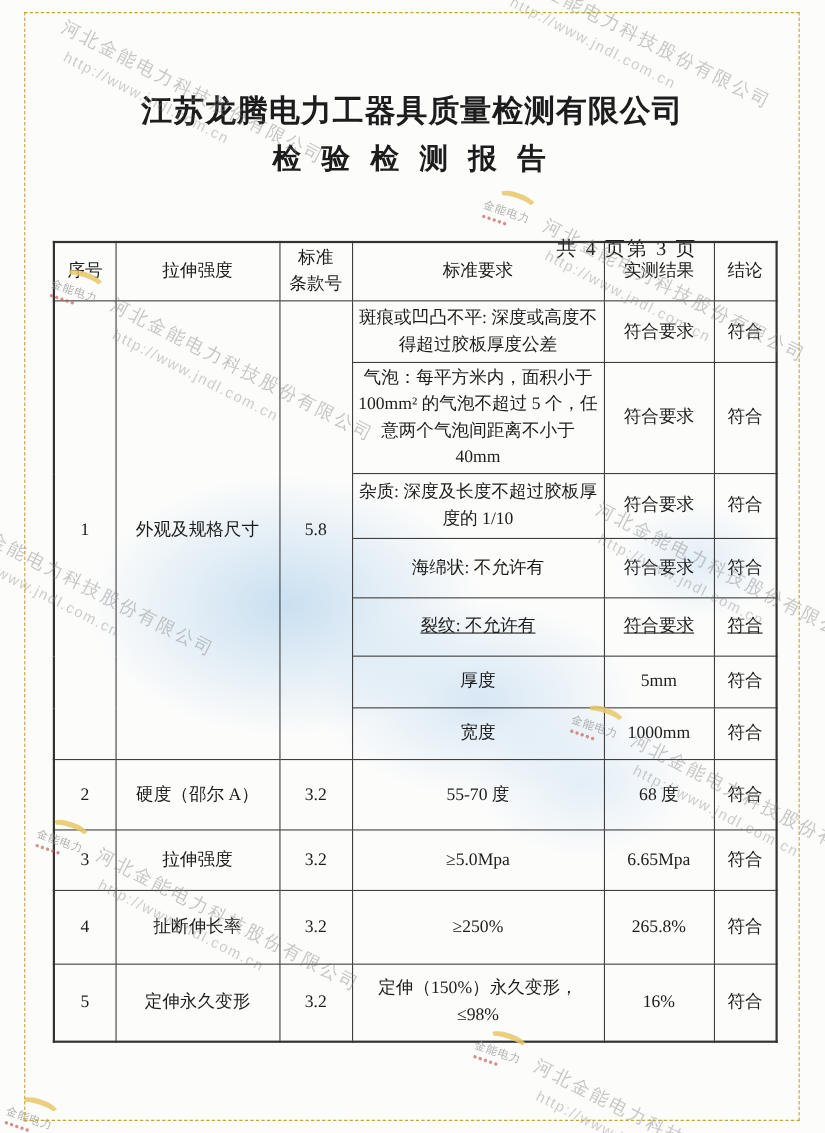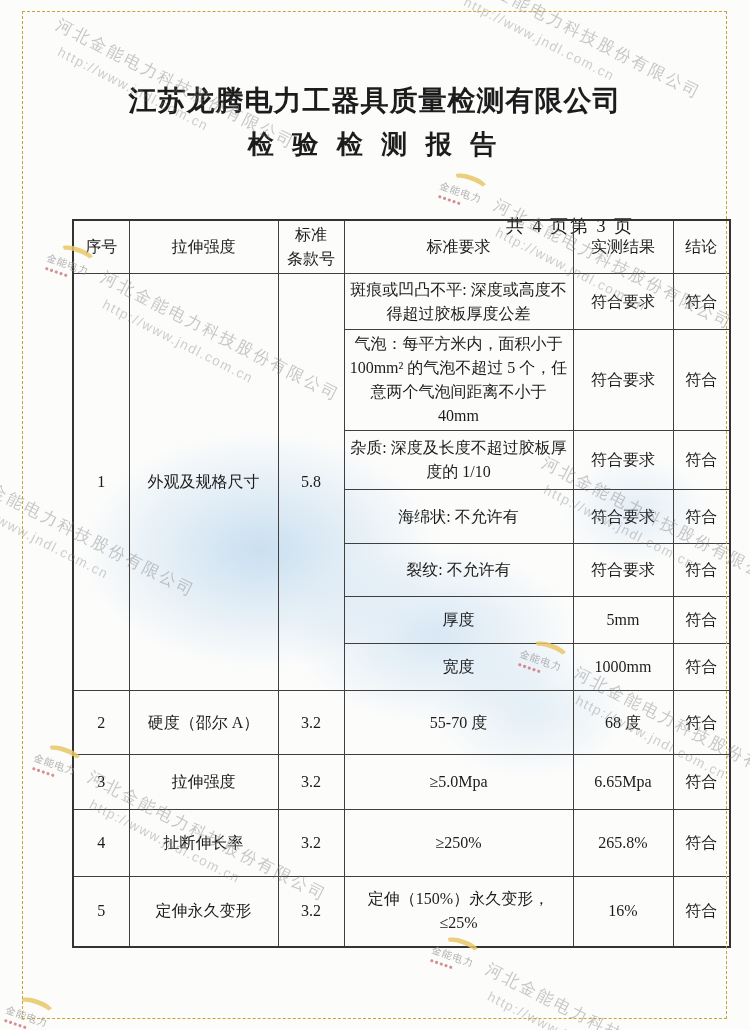--- a/index.html
+++ b/index.html
@@ -40,27 +40,27 @@
 
   table.report {
     position:absolute; left:48px; top:219px; width:657px;
     border-collapse:collapse; table-layout:fixed; z-index:1;
     font-size:16px;
   }
   table.report th, table.report td {
     border:1.5px solid #3f3f3f; vertical-align:middle; text-align:center;
     padding:2px 4px; line-height:1.5; font-weight:normal;
   }
-  table.report { border:2px solid #333;margin-left:24px; }
+  table.report { border:2px solid #333; }
   th.wrap { white-space:pre-line; line-height:1.3; }
   td.left { text-align:left; padding:4px 9px; }
   td.vtop { vertical-align:top; padding-top:13px; }
   tr.h  { height:44px; }
   tr.s1 { height:56px; } tr.s2 { height:72px; } tr.s3 { height:59px; }
-  tr.s4 { height:54px; } tr.s5 { height:53px; } tr.s6 { height:47px; }
+  tr.s4 { height:54px; } tr.s5 { height:53px;text-decoration:underline; } tr.s6 { height:47px; }
   tr.s7 { height:47px; }
   tr.r2 { height:64px; } tr.r3 { height:55px; } tr.r4 { height:67px; }
   tr.r5 { height:70px; }
 
   
   #watermarks { position:absolute; inset:0; z-index:3; pointer-events:none; overflow:hidden; }
   .wm { position:absolute; display:flex; align-items:flex-start;
         transform:rotate(27deg); transform-origin:left top; }
   .wm-text .l1 { font-size:16.5px; letter-spacing:2.5px; color:rgba(125,125,125,.42);
                  font-family:"Liberation Sans", sans-serif; white-space:nowrap; }
@@ -172,21 +172,21 @@
         <td>扯断伸长率</td>
         <td>3.2</td>
         <td>≥250%</td>
         <td>265.8%</td>
         <td>符合</td>
       </tr>
       <tr class="r5">
         <td>5</td>
         <td>定伸永久变形</td>
         <td>3.2</td>
-        <td>定伸（150%）永久变形， ≤25%</td>
+        <td>定伸（150%）永久变形， ≤98%</td>
         <td class="vtop">16%</td>
         <td class="vtop">符合</td>
       </tr>
     </tbody>
   </table>
 
   <div id="watermarks">
       <div class="wm" style="left: 62px; top: 14px;">
         <div class="wm-text">
           <div class="l1">河北金能电力科技股份有限公司</div>

